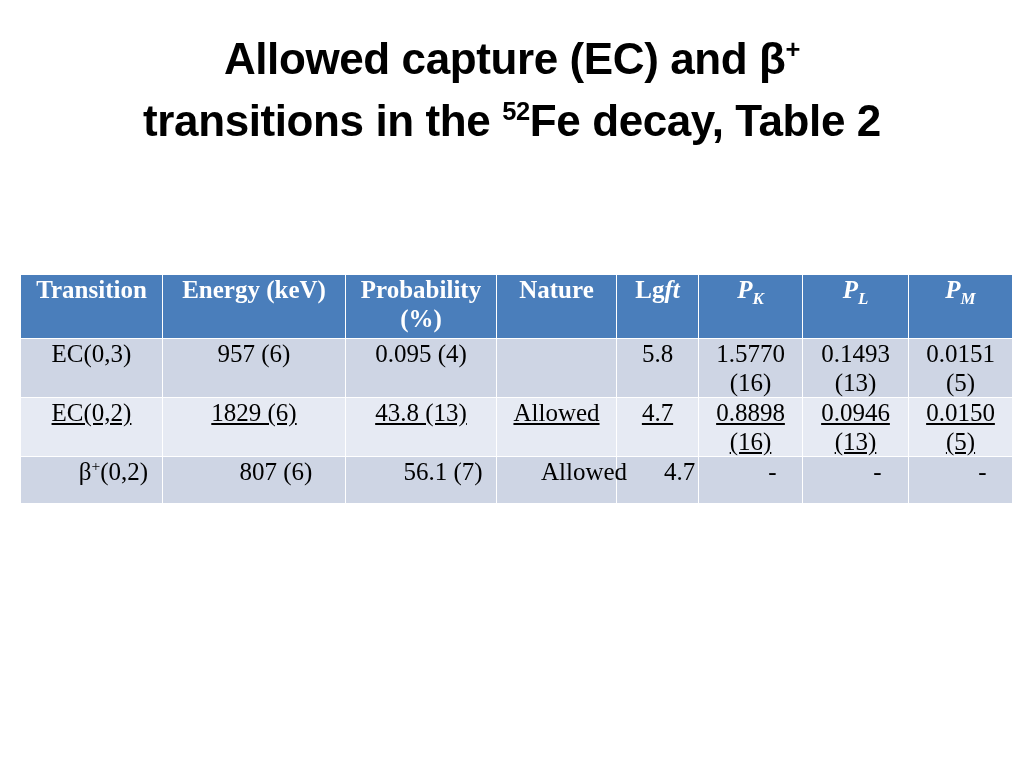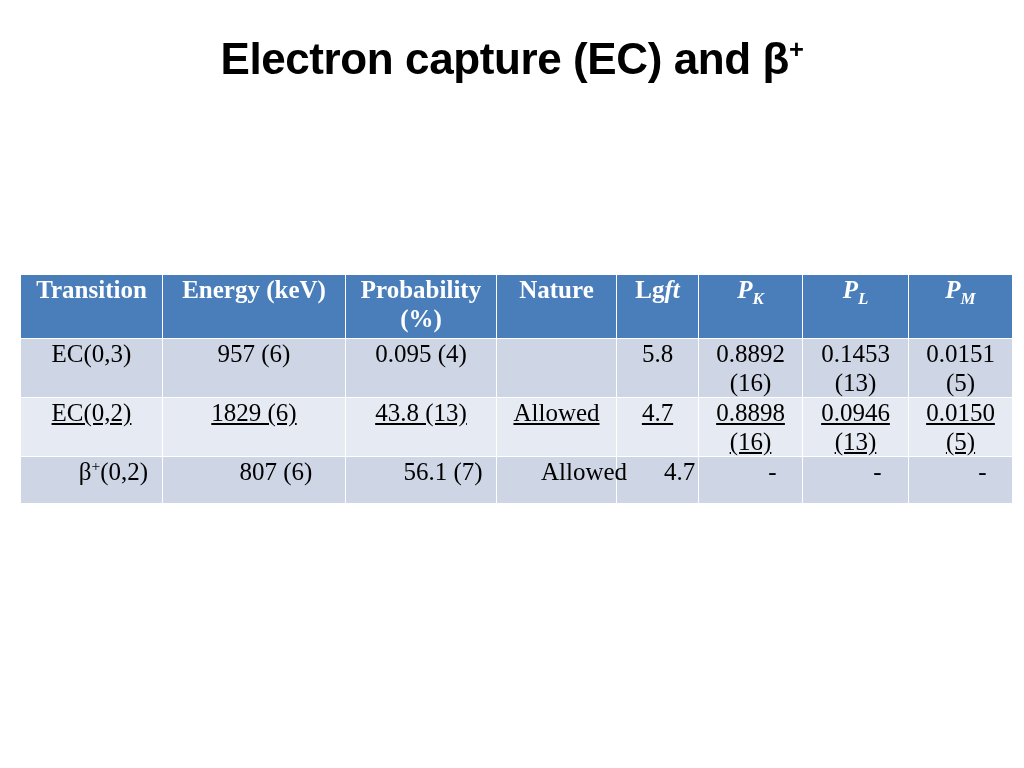--- a/index.html
+++ b/index.html
@@ -104,21 +104,24 @@
     font-size: 0.62em;
     vertical-align: super;
     line-height: 0;
   }
 </style>
 </head>
 <body>
 
 <div class="slide-title">
   <div>
-    <span>Electron capture (EC) and β</span><span class="sup">+</span>
+    <span>Allowed capture (EC) and β</span><span class="sup">+</span>
+  </div>
+  <div>
+    <span>transitions in the </span><span class="sup">52</span><span>Fe decay, Table 2</span>
   </div>
 </div>
 
 <div class="table-wrap">
   <table class="data-table">
     <colgroup>
       <col class="c-transition">
       <col class="c-energy">
       <col class="c-probability">
       <col class="c-nature">
@@ -168,25 +171,25 @@
         <td>
           <span>0.095 (4)</span>
         </td>
         <td>
           <span></span>
         </td>
         <td>
           <span>5.8</span>
         </td>
         <td>
-          <span>0.8892</span>
+          <span>1.5770</span>
           <span class="val2">(16)</span>
         </td>
         <td>
-          <span>0.1453</span>
+          <span>0.1493</span>
           <span class="val2">(13)</span>
         </td>
         <td>
           <span>0.0151</span>
           <span class="val2">(5)</span>
         </td>
       </tr>
 
       <tr class="band-light">
         <td>

